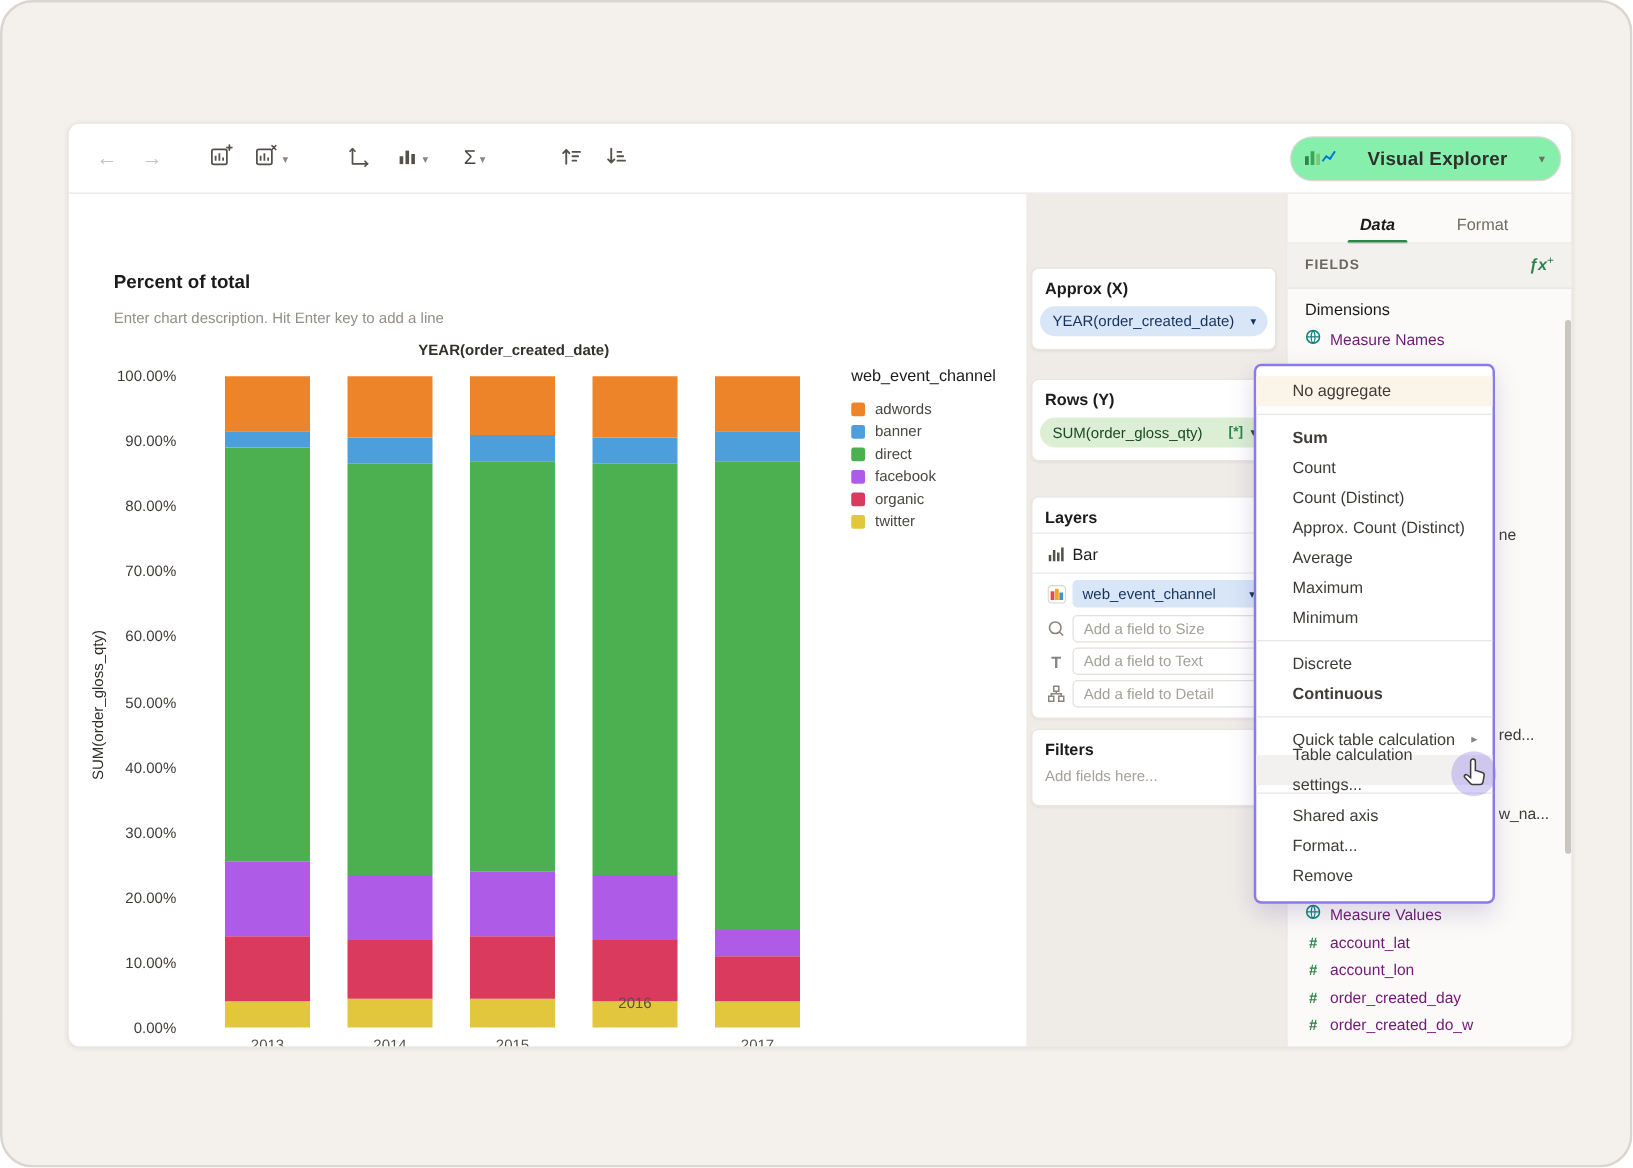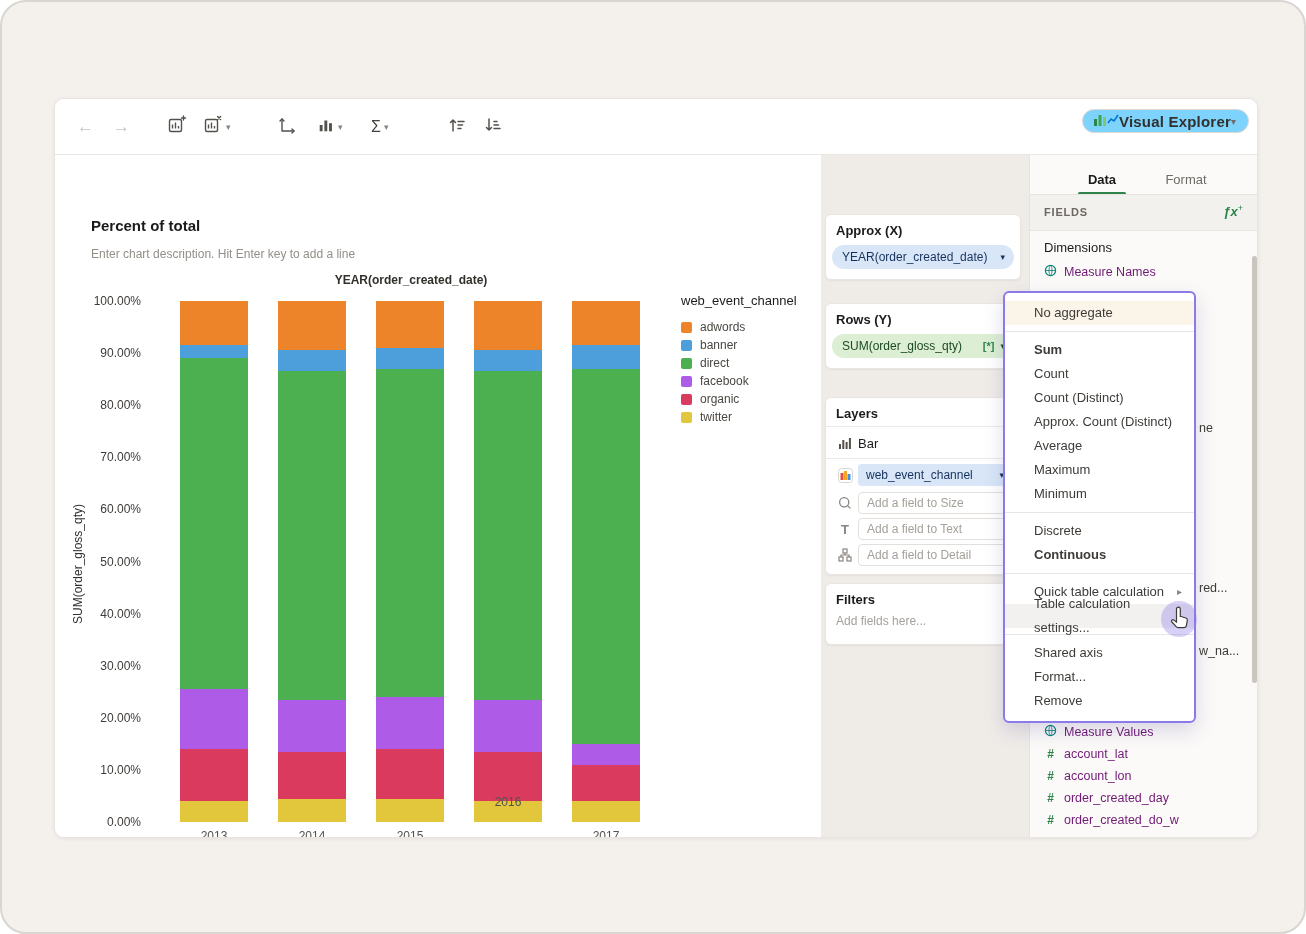--- a/index.html
+++ b/index.html
@@ -11,22 +11,22 @@
               box-shadow: 0 1px 4px rgba(0,0,0,.07); overflow: hidden; }
 
   
   .toolbar { position: absolute; left: 0; top: 0; width: 100%; height: 56px;
              background: #fff; border-bottom: 1px solid #EAE7E3; z-index: 5; }
   .tb-btn { position: absolute; top: 16px; height: 24px; display: flex; align-items: center;
             color: #54504B; cursor: pointer; }
   .tb-arrow { font-size: 17px; color: #C8C4BF; }
   .tb-caret { font-size: 9px; color: #8A857F; margin-left: 3px; }
   .sigma { font-size: 16px; color: #474440; }
-  .brand-btn { position: absolute; right: 8px; top: 10px; height: 24px; display: flex;
-               align-items: center; gap: 0; padding: 0 12px 0 10px; background: #7dd3fc;
+  .brand-btn { position: absolute; right: 8px; top: 10px; height: 36px; display: flex;
+               align-items: center; gap: 25px; padding: 0 12px 0 10px; background: #86efac;
                border: 1px solid #DCD8D3; border-radius: 18px; cursor: pointer; }
   .brand-text { font-size: 15px; font-weight: 700; color: #32302C; letter-spacing: .2px; }
   .brand-caret { font-size: 10px; color: #706C67; }
 
   
   .chart-area { position: absolute; left: 0; top: 56px; width: 766px; height: 684px; background: #fff; }
   .viz-title { position: absolute; left: 36px; top: 62px; font-size: 15px; font-weight: 700; color: #1B1B1B; }
   .viz-desc { position: absolute; left: 36px; top: 92px; font-size: 12px; color: #938E88; }
   .plot-title { position: absolute; left: 96px; top: 118px; width: 520px; text-align: center;
                 font-size: 12px; font-weight: 700; color: #33302C; }
@@ -60,21 +60,21 @@
   .ghost-input { position: absolute; left: 32px; width: 154px; height: 22px; background: #fff;
                  border: 1px solid #E3E0DB; border-radius: 4px; font-size: 12px; color: #A5A09A;
                  display: flex; align-items: center; padding: 0 8px; cursor: text; }
   .t-glyph { font-size: 13px; font-weight: 700; color: #8A857F; }
   .filters-ph { position: absolute; left: 10px; top: 30px; font-size: 12px; color: #A5A09A; }
 
   
   .fields-panel { position: absolute; left: 974px; top: 56px; width: 230px; height: 684px;
                   background: #FBFAF8; border-left: 1px solid #E7E4E0; }
   .tab { position: absolute; top: 10px; height: 30px; line-height: 30px; font-size: 13px; text-align: center; cursor: pointer; }
-  .tab.active { font-weight: 700; color: #1B1B1B; }
+  .tab.active { font-weight: 700; color: #1B1B1B; font-style: italic; }
   .tab.inactive { color: #6F6B66; }
   .tab-underline { position: absolute; top: 37px; height: 3px; background: var(--tab-active, #2E844A); border-radius: 2px; }
   .tabs-divider { position: absolute; left: 0; top: 39px; width: 100%; height: 1px; background: #E7E4E0; }
   .fields-bar { position: absolute; left: 0; top: 40px; width: 100%; height: 36px; background: #F3F1EE;
                 border-bottom: 1px solid #E7E4E0; }
   .fields-label { position: absolute; left: 14px; top: 11px; font-size: 11px; font-weight: 700;
                   letter-spacing: .8px; color: #6B6762; }
   .fx-btn { position: absolute; right: 16px; top: 8px; color: #2E844A; font-size: 13px; cursor: pointer; }
   .fx-i { font-style: italic; font-weight: 700; }
   .fx-plus { font-size: 9px; vertical-align: super; }

